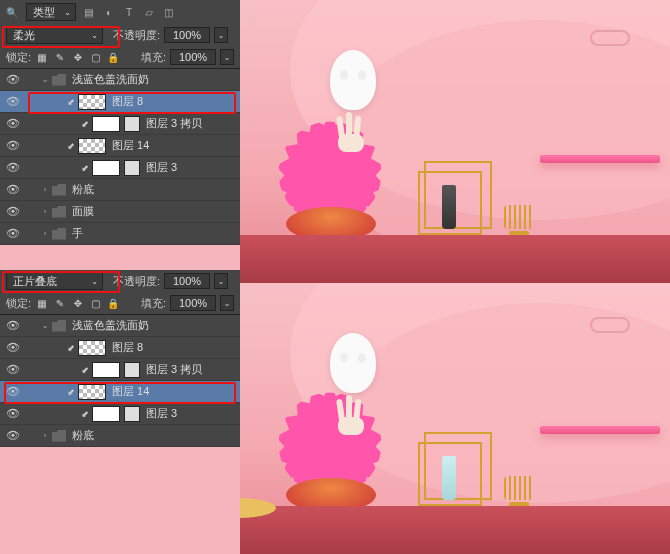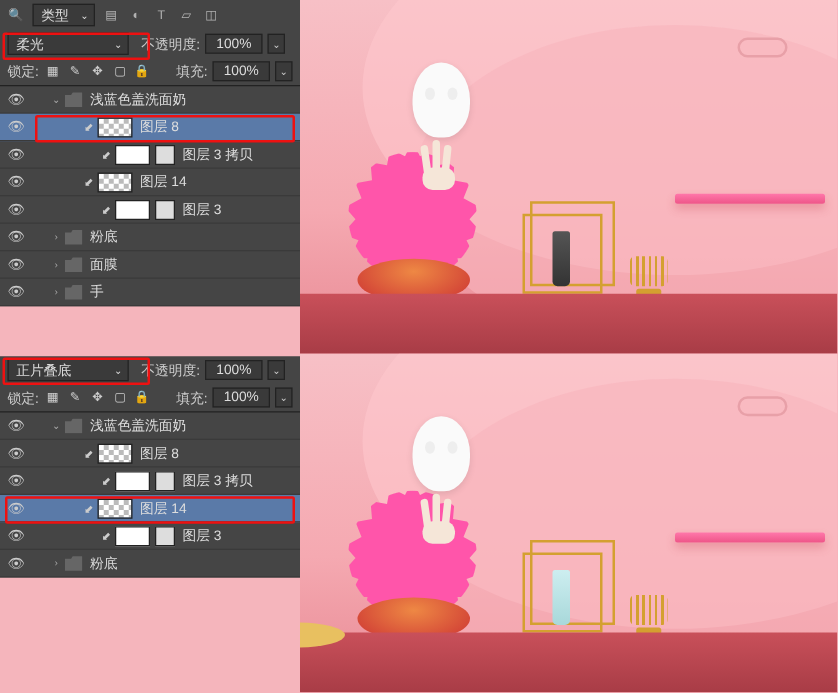--- a/index.html
+++ b/index.html
@@ -1,19 +1,19 @@
 <!DOCTYPE html>
 <html><head>
 <meta charset="utf-8">
 <style>
 *{margin:0;padding:0;box-sizing:border-box;font-family:"Microsoft YaHei",sans-serif;font-size:11px;-webkit-font-smoothing:antialiased}
 body{background:#f5b5bc;width:670px;height:554px;overflow:hidden;position:relative}
 .panel{position:absolute;background:#454545;color:#ccc;width:240px}
 .panel.top{left:0;top:0}
-.panel.bottom{left:0;top:285px}
+.panel.bottom{left:0;top:270px}
 .row{display:flex;align-items:center;height:22px;padding:0 6px;gap:4px}
 .ico{width:14px;height:14px;display:inline-flex;align-items:center;justify-content:center;color:#ccc;font-size:10px}
 .dd{background:#3a3a3a;border:1px solid #222;height:18px;display:flex;align-items:center;padding:0 4px 0 6px;color:#ddd;position:relative;flex:1}
 .dd.blend{width:97px;flex:none}
 .dd .chev{margin-left:auto;font-size:8px}
 .hl-red{border:2px solid #e11;border-radius:2px;position:absolute;pointer-events:none}
 .oplab{margin-left:6px;color:#ccc}
 .pct{background:#3a3a3a;border:1px solid #222;height:16px;width:46px;display:flex;align-items:center;justify-content:center;color:#ddd}
 .chevbox{width:14px;height:16px;background:#3a3a3a;border:1px solid #222;display:flex;align-items:center;justify-content:center;font-size:8px}
 .lrow{display:flex;align-items:center;height:22px;padding-left:4px;gap:2px;border-bottom:1px solid #3a3a3a}

